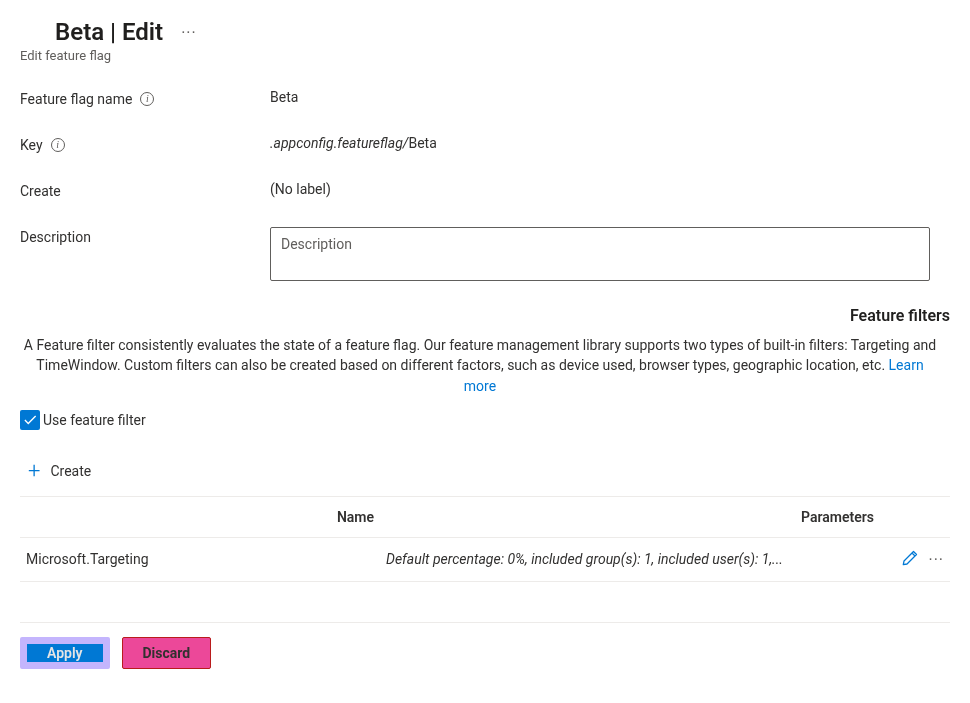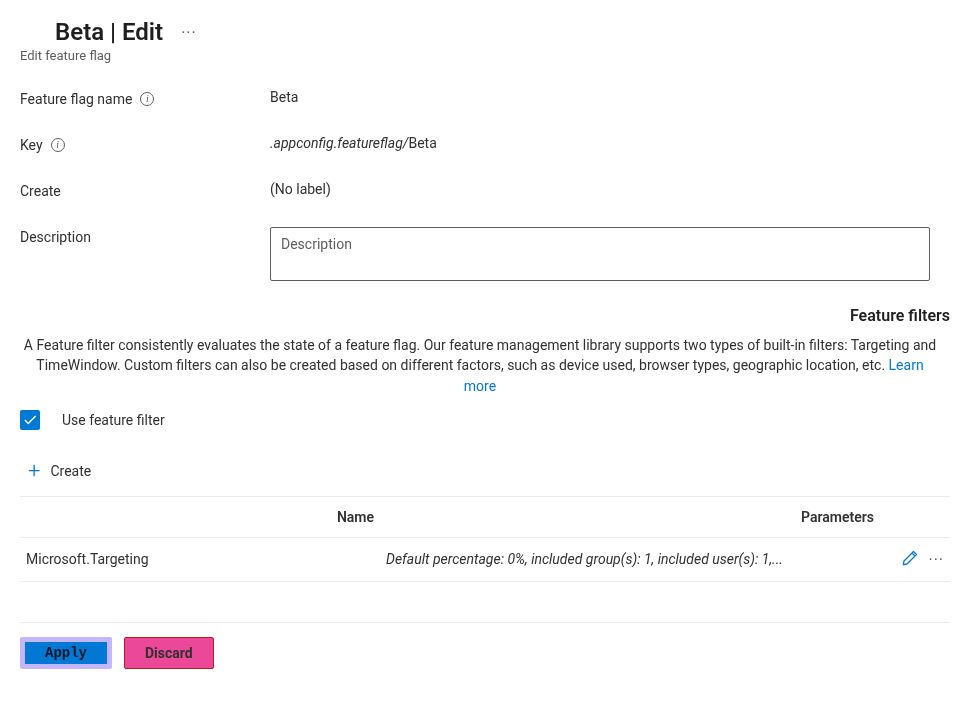--- a/index.html
+++ b/index.html
@@ -92,21 +92,21 @@
     color: #323130;
     line-height: 1.45;
     margin-bottom: 14px;
     max-width: 920px;
     text-align: center;
   }
   .link { color: #0078D4; text-decoration: none; cursor: pointer; }
   .checkbox-row {
     display: flex;
     align-items: center;
-    gap: 22px;
+    gap: 3px;
     margin-bottom: 26px;
   }
   .checkbox {
     width: 20px;
     height: 20px;
     background: #0078D4;
     border-radius: 2px;
     display: flex;
     align-items: center;
     justify-content: center;
@@ -179,24 +179,23 @@
   .btn {
     height: 32px;
     padding: 0 20px;
     font-size: 14px;
     border-radius: 2px;
     cursor: pointer;
     font-family: inherit;
   }
   .btn-primary {
     background: #0078D4;
-    color: #0f172a;
-    border: 5px solid #c4b5fd;
-    font-weight: 600;
-    font-family: Liberation Mono, monospace;
+    color: #e5e5e5;
+    border: 7px solid #c4b5fd;
+    font-weight: 600;
   }
   .btn-secondary {
     background: #ec4899;
     color: #323130;
     border: 1px solid #b91c1c;
     font-weight: bold;
   }
 </style>
 </head>
 <body>

